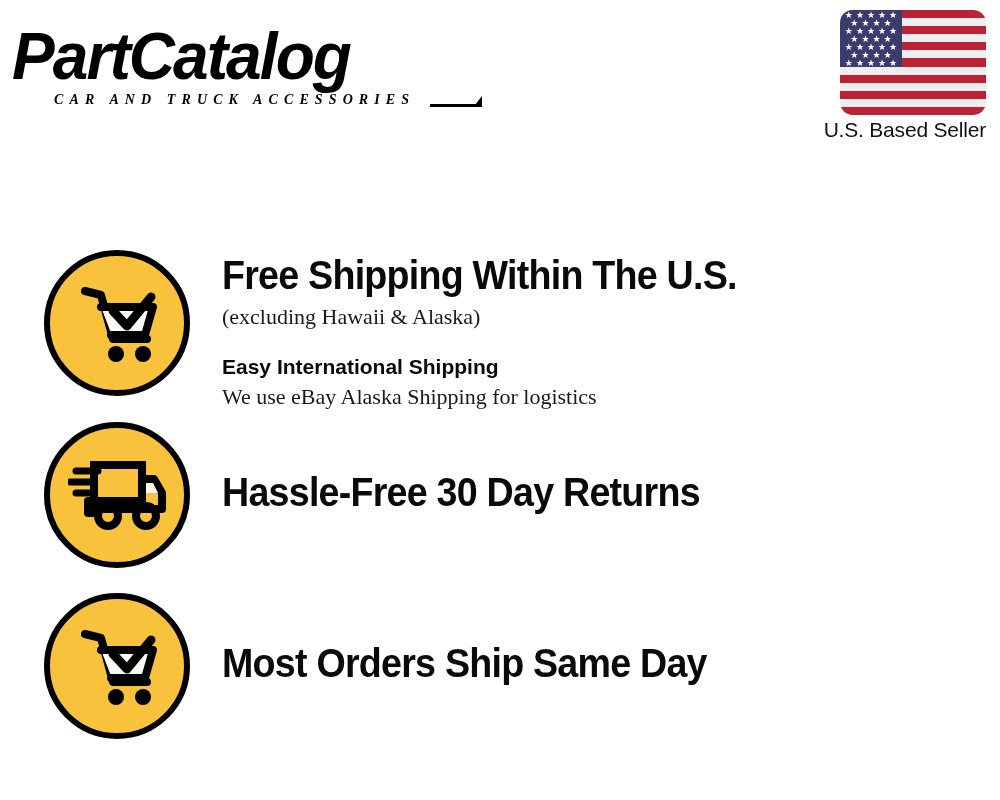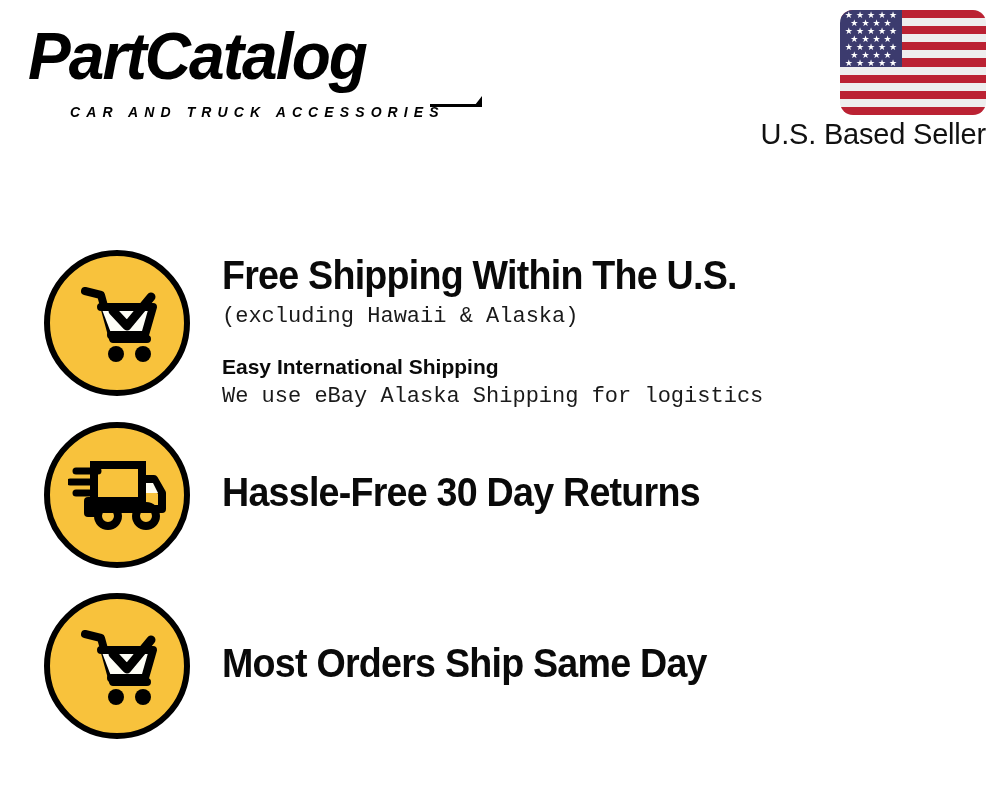--- a/index.html
+++ b/index.html
@@ -22,42 +22,42 @@
   
   .header {
     position: absolute;
     top: 0; left: 0;
     width: 1000px;
     height: 175px;
   }
 
   .logo-block {
     position: absolute;
-    left: 28px;
+    left: 12px;
     top: 22px;
     width: 470px;
   }
 
   .logo-wordmark {
     font-family: "Liberation Sans", sans-serif;
     font-weight: bold;
     font-style: italic;
     font-size: 66px;
     line-height: 68px;
     letter-spacing: -2px;
     color: #000000;
     transform: scaleX(0.97);
     transform-origin: left center;
     white-space: nowrap;
   }
 
   .logo-tagline {
-    margin-top: 14px;
+    margin-top: 2px;
     margin-left: 42px;
-    font-family: Liberation Sans, sans-serif;
+    font-family: Liberation Serif, serif;
     font-weight: bold;
     font-style: italic;
     font-size: 14px;
     letter-spacing: 6.1px;
     color: #000000;
     white-space: nowrap;
   }
 
   .logo-swoosh {
     position: absolute;
@@ -119,21 +119,21 @@
     font-family: "DejaVu Sans", sans-serif;
   }
 
   .seller-label {
     position: absolute;
     left: 0;
     top: 118px;
     width: 986px;
     text-align: right;
     font-family: "Liberation Sans", sans-serif;
-    font-size: 29px;
+    font-size: 21px;
     font-weight: normal;
     color: #111111;
     letter-spacing: -0.2px;
     white-space: nowrap;
   }
 
   
   .features {
     position: absolute;
     top: 0; left: 0;
@@ -183,21 +183,21 @@
     font-size: 40px;
     line-height: 46px;
     letter-spacing: -0.8px;
     color: #0a0a0a;
     transform: scaleX(0.94);
     transform-origin: left center;
     white-space: nowrap;
   }
 
   .subline {
-    font-family: Liberation Mono, monospace;
+    font-family: Liberation Serif, serif;
     font-weight: normal;
     font-size: 22px;
     line-height: 30px;
     color: #1a1a1a;
     white-space: nowrap;
   }
 
   .subhead-bold {
     font-family: "Liberation Sans", sans-serif;
     font-weight: bold;

